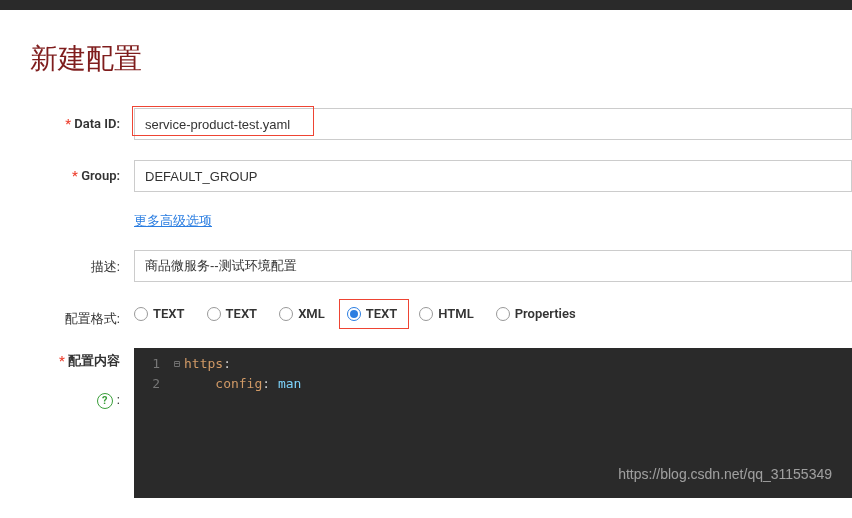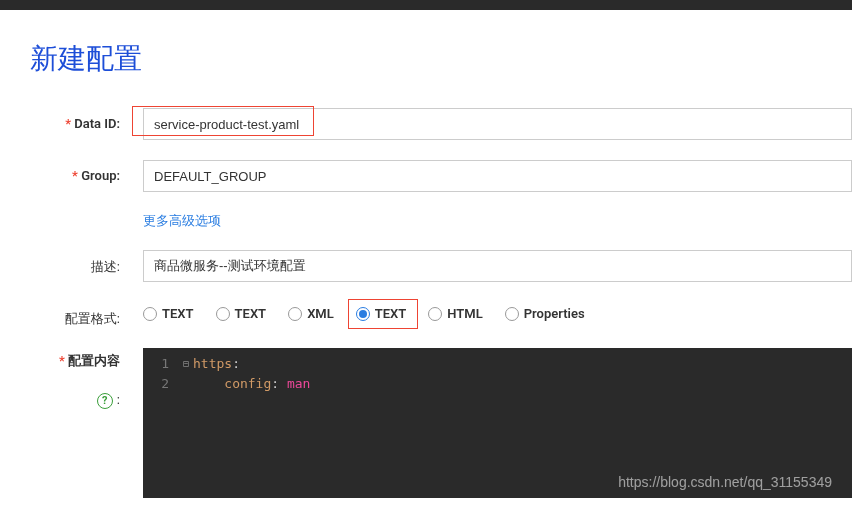--- a/index.html
+++ b/index.html
@@ -12,21 +12,21 @@
     .top-bar {
       height: 10px;
       background: #2a2a2a;
     }
     .page {
       padding: 30px 0 0 30px;
     }
     .page-title {
       font-size: 28px;
       font-weight: 500;
-      color: #1d4ed8;
+      color: #7f1d1d;
       margin-bottom: 30px;
     }
     .form-row {
       display: flex;
       align-items: flex-start;
       margin-bottom: 20px;
       justify-content: center;
     }
     .form-label {
       width: 90px;
@@ -37,21 +37,20 @@
       font-weight: 600;
       flex-shrink: 0;
     }
     .required::before {
       content: "* ";
       color: #e43;
     }
     .form-control {
       margin-left: 14px;
       flex: 1;
-      padding-left: 9px;
     }
     .text-input {
       width: 100%;
       height: 32px;
       padding: 4px 10px;
       border: 1px solid #ccc;
       font-size: 13px;
       color: #333;
       outline: none;
     }
@@ -63,20 +62,21 @@
       border: 1px solid #e43;
       pointer-events: none;
     }
     .red-box-dataid {
       top: -2px; left: -2px; width: 182px; height: 30px;
     }
     .advanced-link {
       color: #2a7de1;
       font-size: 13px;
       cursor: pointer;
+      text-decoration: underline;
     }
     .radio-group {
       display: flex;
       align-items: center;
       gap: 22px;
       padding-top: 4px;
       flex-wrap: wrap;
     }
     .radio-item {
       display: flex;
@@ -137,42 +137,42 @@
     .fold-icon {
       width: 14px;
       color: #888;
       font-size: 10px;
       text-align: center;
     }
     .code-content {
       color: #ccc;
     }
     .tok-key { color: #d19a66; }
-    .tok-val { color: #ec4899; }
+    .tok-val { color: #7dd3fc; }
     .help-icon-wrap {
       padding-top: 22px;
       text-align: right;
       width: 90px;
     }
     .help-icon {
       display: inline-block;
       width: 16px;
       height: 16px;
       border: 1.5px solid #3a9e3a;
       border-radius: 50%;
       color: #3a9e3a;
       font-size: 11px;
       line-height: 14px;
       text-align: center;
       font-weight: bold;
       margin-right: 4px;
     }
     .watermark {
       position: absolute;
-      bottom: 8px;
+      bottom: 16px;
       right: 20px;
       color: rgba(255,255,255,0.55);
       font-size: 14px;
       font-family: Arial, sans-serif;
     }
     .content-row .form-label {
       padding-top: 4px;
     }
   </style>
 </head>

